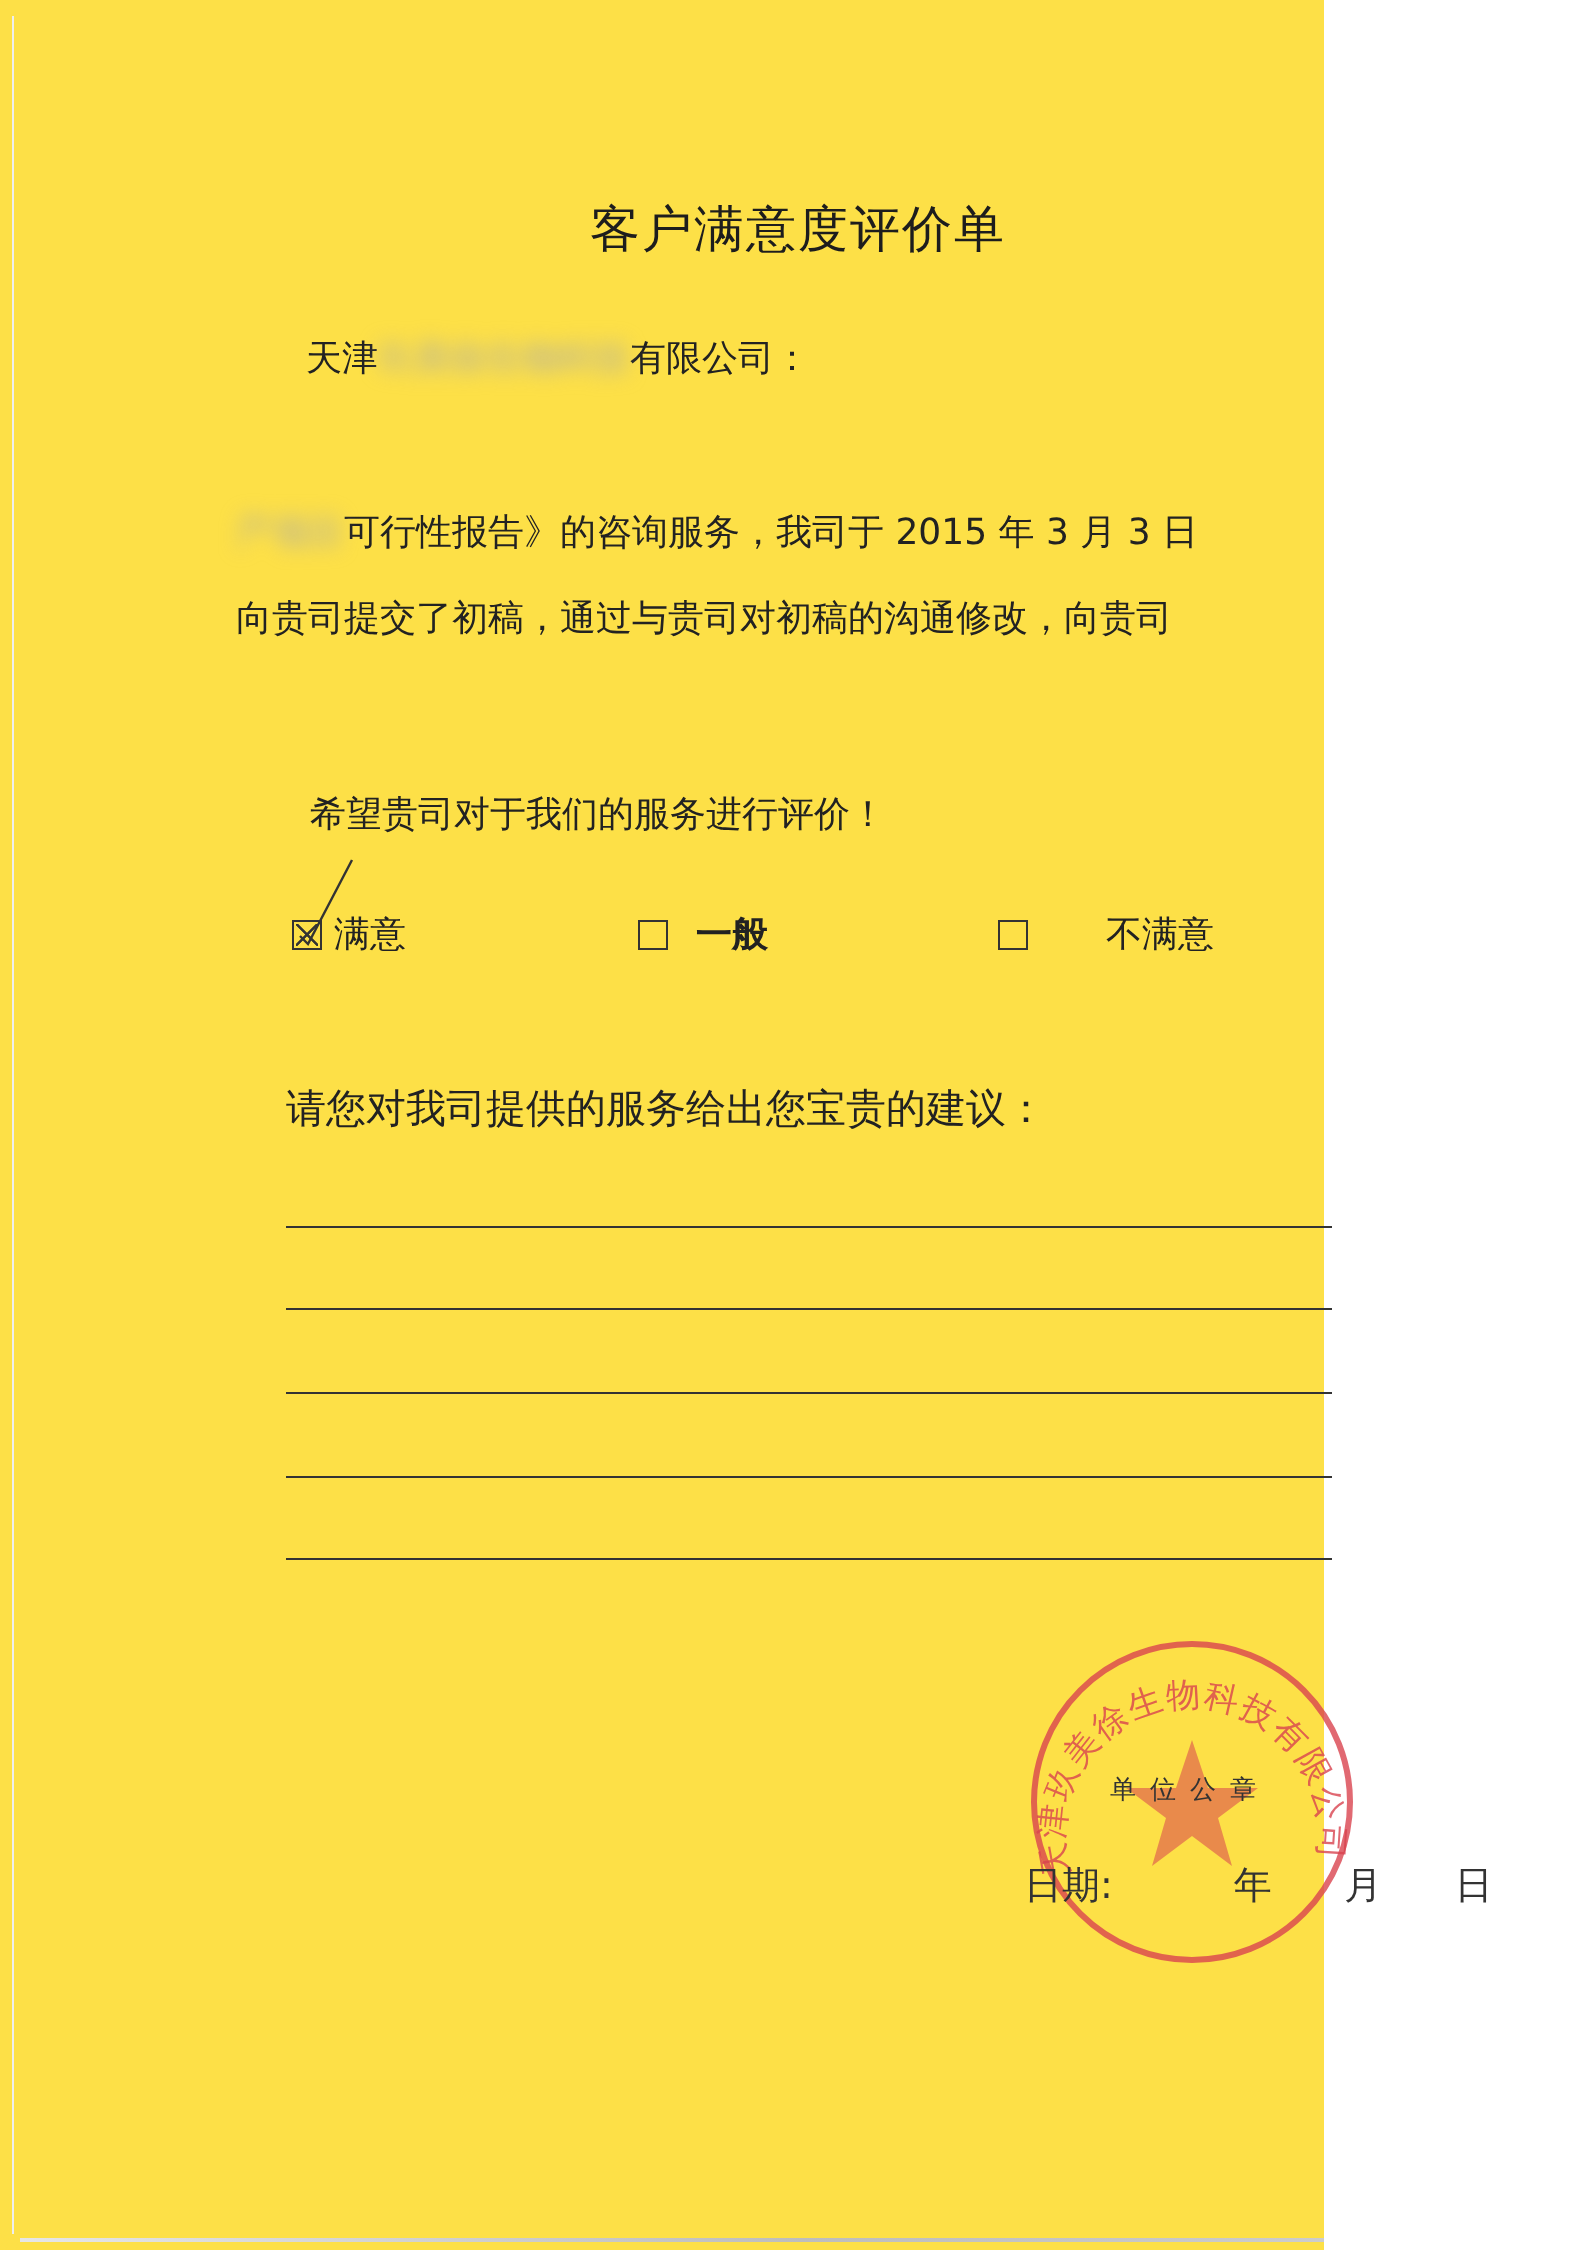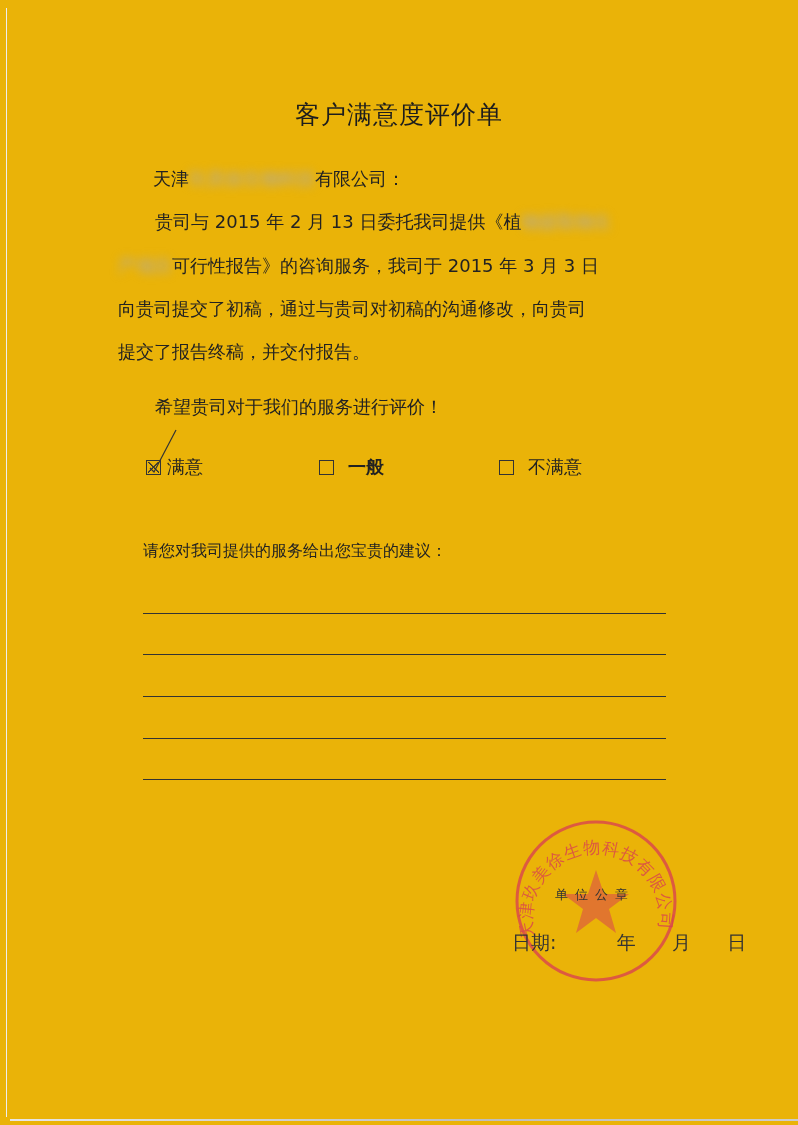--- a/index.html
+++ b/index.html
@@ -1,76 +1,72 @@
 <!DOCTYPE html>
 <html><head>
   <meta charset="utf-8">
   <style>
     html, body { margin: 0; padding: 0; }
     body {
       width: 798px; height: 1125px; background: #ffffff; position: relative; overflow: hidden;
       font-family: "DejaVu Sans", "Liberation Sans", sans-serif; color: #222;
     }
-    .page { position: absolute; left: 0; top: 0; width: 798px; height: 1125px; background: #eab308; }
+    .page { position: absolute; left: 0; top: 0; width: 662px; height: 1125px; background: #fde047; }
     .faint-edge { position: absolute; top: 8px; bottom: 8px; left: 6px; width: 1px; background: #eeeeee; }
     .bottom-edge { position: absolute; left: 10px; right: 0; bottom: 4px; height: 2px; background: linear-gradient(to right, #e6e6e6, #bdbdbd 60%, #cccccc); }
     .title { position: absolute; left: 0; width: 798px; top: 98px; text-align: center; font-size: 25px; letter-spacing: 1px; color: #1d1d1d; }
     .line { position: absolute; font-size: 18px; color: #222; white-space: nowrap; }
     .blur-bg { display: inline-block; color: #aaa; filter: blur(5px); }
     .options { position: absolute; top: 455px; left: 143px; width: 520px; height: 30px; font-size: 18px; }
     .opt { position: absolute; top: 0; display: flex; align-items: center; }
     .box { display: inline-block; width: 13px; height: 13px; border: 1px solid #333; margin-right: 6px; position: relative; }
     .box.checked::after { content: ""; position: absolute; left: 1px; top: 1px; width: 11px; height: 11px;
       background: linear-gradient(to top right, transparent 46%, #333 48%, #333 54%, transparent 56%),
                   linear-gradient(to top left, transparent 46%, #333 48%, #333 54%, transparent 56%); }
     .tick { position: absolute; left: 148px; top: 428px; width: 40px; height: 50px; }
-    .prompt { position: absolute; left: 143px; top: 541px; font-size: 16px; color: #222; }
+    .prompt { position: absolute; left: 143px; top: 541px; font-size: 20px; color: #222; }
     .rule { position: absolute; left: 143px; width: 523px; height: 1px; background: #333; }
     .seal { position: absolute; left: 513px; top: 818px; width: 166px; height: 166px; }
     .seal-label { position: absolute; top: 886px; left: 555px; font-size: 13px; color: #333; letter-spacing: 7px; font-family: Liberation Mono, monospace; }
     .date-line { position: absolute; top: 930px; left: 512px; font-size: 19px; color: #333; white-space: pre; }
   </style>
 </head>
 <body>
 
 <div class="page">
   <div class="faint-edge"></div>
   <div class="bottom-edge"></div>
 
   <div class="title">客户满意度评价单</div>
 
   <div class="line" style="left:118px; top:167px;margin-left:35px;">
     <span>天津</span><span class="blur-bg">玖美徐生物科技</span><span>有限公司：</span>
   </div>
 
-  <div class="line" style="left:155px; top:210px;">
-    <span>贵司与 2015 年 2 月 13 日委托我司提供《植</span><span class="blur-bg">物提取物生</span>
-  </div>
   <div class="line" style="left:118px; top:254px;">
     <span class="blur-bg">产项目</span><span>可行性报告》的咨询服务，我司于 2015 年 3 月 3 日</span>
   </div>
   <div class="line" style="left:118px; top:297px;font-family:Liberation Serif, serif;">向贵司提交了初稿，通过与贵司对初稿的沟通修改，向贵司</div>
-  <div class="line" style="left:118px; top:340px;">提交了报告终稿，并交付报告。</div>
 
   <div class="line" style="left:155px; top:395px;">希望贵司对于我们的服务进行评价！</div>
 
   <svg class="tick" viewBox="0 0 40 50">
     <path d="M2 40 L6 44 L28 2" fill="none" stroke="#333" stroke-width="1.2"></path>
   </svg>
 
   <div class="options">
     <div class="opt" style="left:3px;">
       <span class="box checked"></span>
       <span>满意</span>
     </div>
     <div class="opt" style="left:176px;">
       <span class="box"></span>
       <span style="margin-left:8px;font-weight:bold;">一般</span>
     </div>
-    <div class="opt" style="left:356px;">
+    <div class="opt" style="left:356px;gap:25px;">
       <span class="box"></span>
       <span style="margin-left:8px;">不满意</span>
     </div>
   </div>
 
   <div class="prompt">请您对我司提供的服务给出您宝贵的建议：</div>
 
   <div class="rule" style="top:613px;"></div>
   <div class="rule" style="top:654px;"></div>
   <div class="rule" style="top:696px;"></div>

